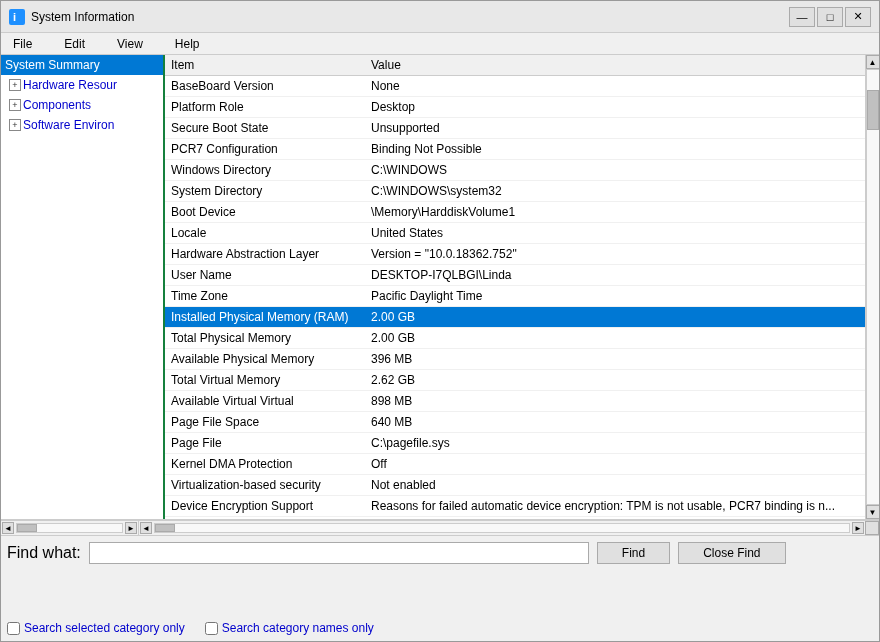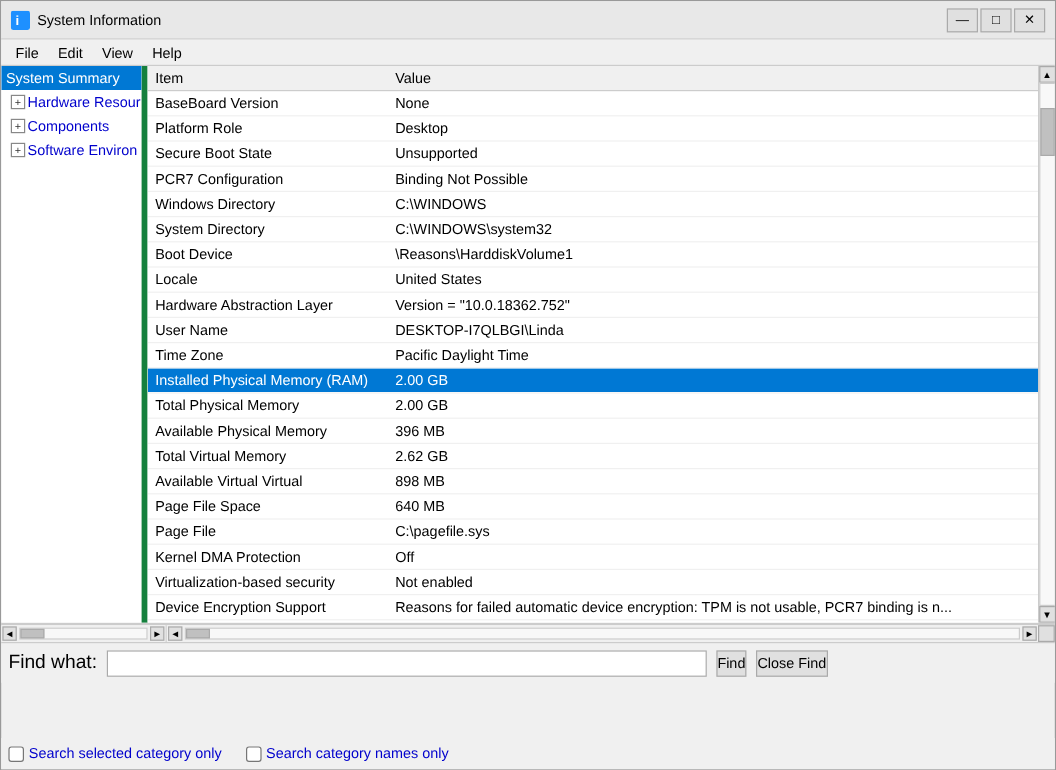--- a/index.html
+++ b/index.html
@@ -46,40 +46,40 @@
       cursor: pointer;
       display: flex;
       align-items: center;
       justify-content: center;
       font-size: 11px;
     }
     .menu-bar {
       background: #f0f0f0;
       padding: 2px 4px;
       display: flex;
-      gap: 0;
+      gap: 16px;
       border-bottom: 1px solid #ccc;
       height: 22px;
       flex-shrink: 0;
     }
     .menu-item {
       padding: 2px 8px;
       cursor: pointer;
       font-size: 12px;
     }
     .main-content {
       display: flex;
       flex: 1;
       overflow: hidden;
       border-bottom: 1px solid #ccc;
     }
     .sidebar {
-      width: 122px;
-      flex-shrink: 0;
-      border-right: 5px solid #15803d;
+      width: 164px;
+      flex-shrink: 0;
+      border-right: 2px solid #15803d;
       background: #fff;
       overflow-y: auto;
       overflow-x: hidden;
     }
     .sidebar-item {
       padding: 3px 4px;
       cursor: pointer;
       font-size: 12px;
       white-space: nowrap;
       overflow: hidden;
@@ -224,21 +224,21 @@
       flex: 1;
       height: 22px;
       border: 1px solid #aaa;
       padding: 2px 4px;
       font-size: 12px;
       background: white;
       max-width: 500px;
     }
     .find-button {
       height: 22px;
-      padding: 2px 0;
+      padding: 2px 24px;
       background: #e0e0e0;
       border: 1px solid #aaa;
       font-size: 12px;
       cursor: pointer;
       white-space: nowrap;
     }
     .checkboxes-bar {
       padding: 4px 6px;
       display: flex;
       align-items: center;
@@ -371,21 +371,21 @@
               <tr>
                 <td class="item-col">Windows Directory</td>
                 <td class="value-col">C:\WINDOWS</td>
               </tr>
               <tr>
                 <td class="item-col">System Directory</td>
                 <td class="value-col">C:\WINDOWS\system32</td>
               </tr>
               <tr>
                 <td class="item-col">Boot Device</td>
-                <td class="value-col">\Reasons\HarddiskVolume1</td>
+                <td class="value-col">\Memory\HarddiskVolume1</td>
               </tr>
               <tr>
                 <td class="item-col">Locale</td>
                 <td class="value-col">United States</td>
               </tr>
               <tr>
                 <td class="item-col">Hardware Abstraction Layer</td>
                 <td class="value-col">Version = "10.0.18362.752"</td>
               </tr>
               <tr>

